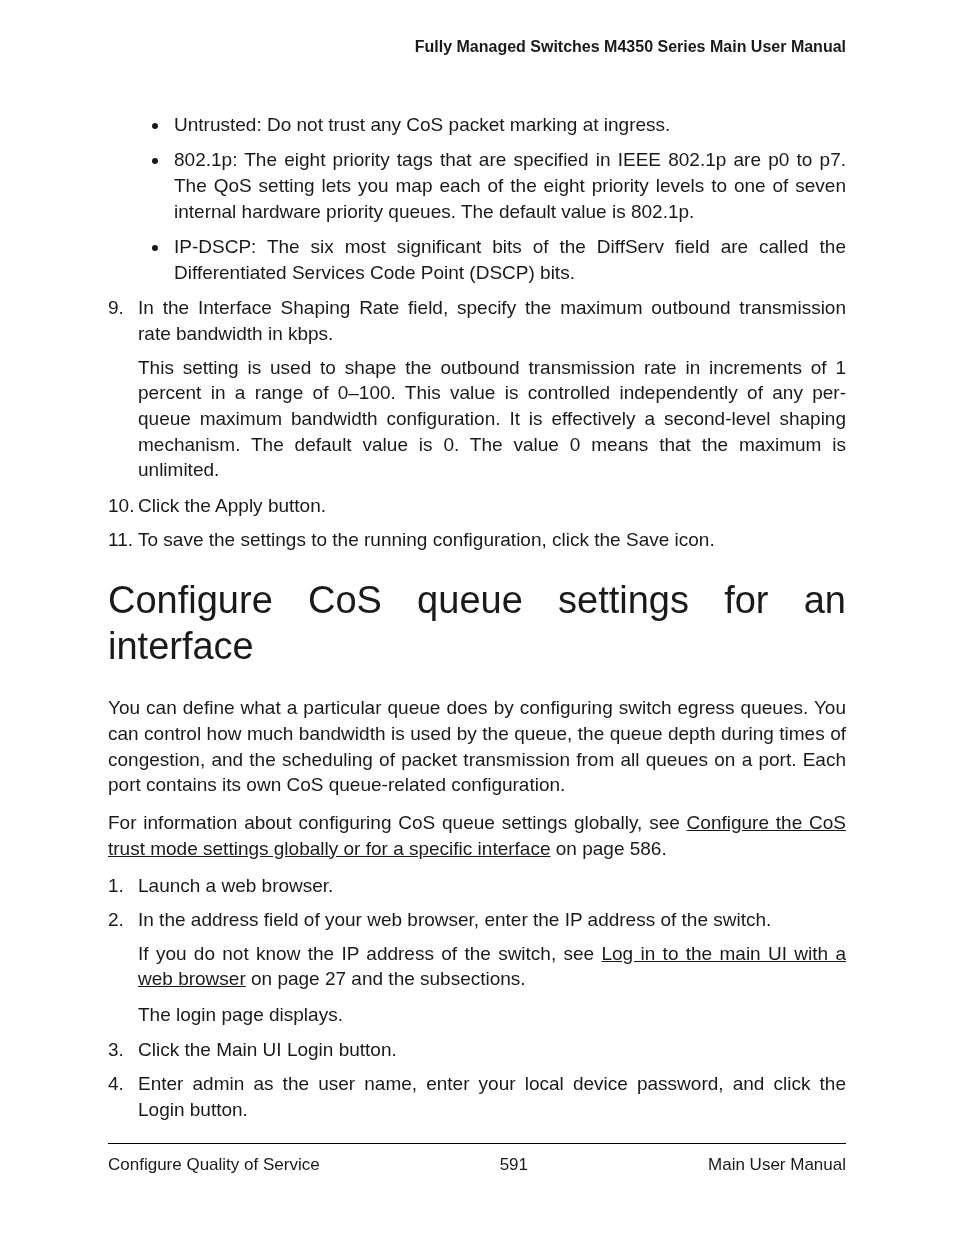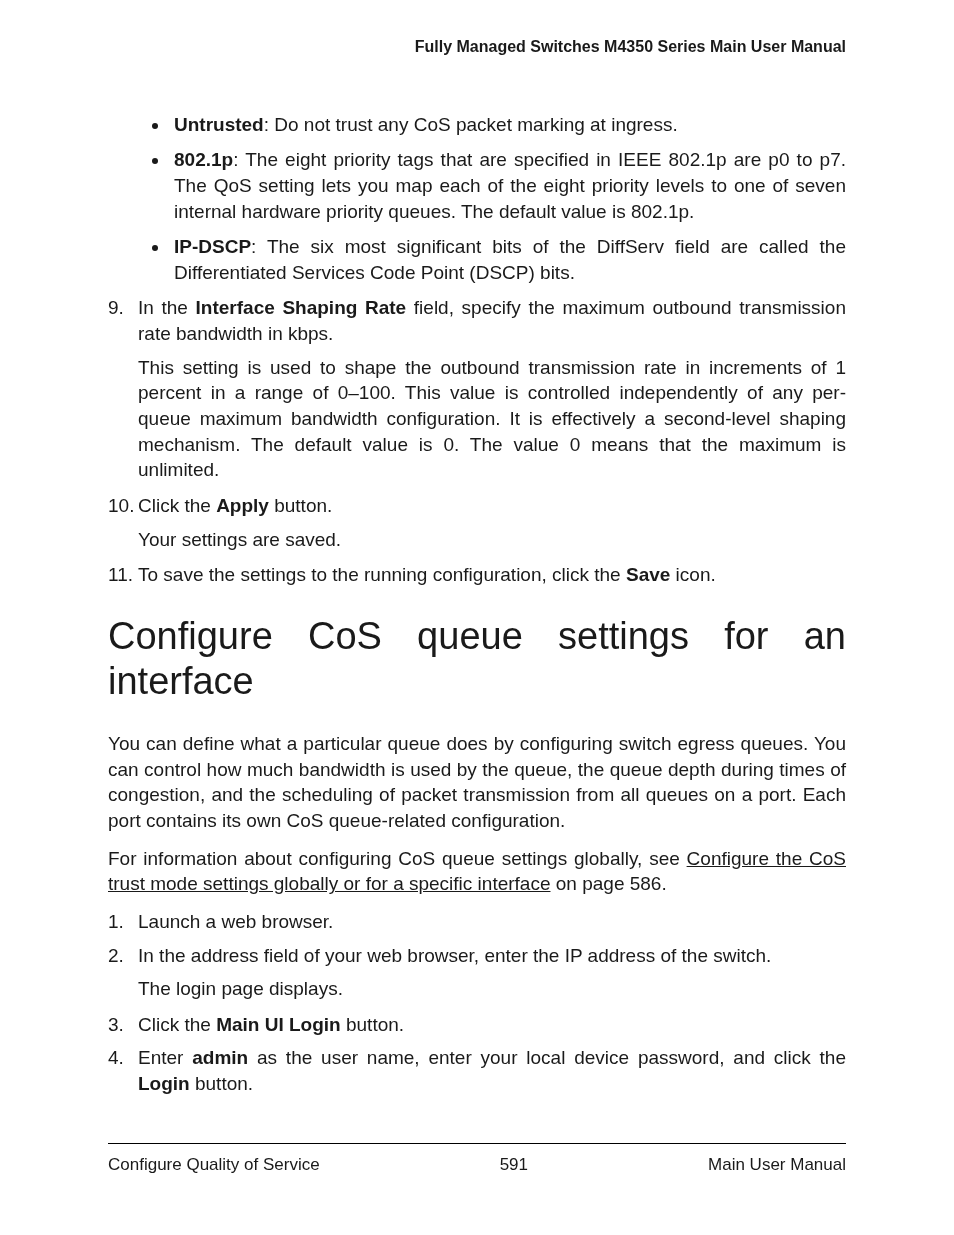--- a/index.html
+++ b/index.html
@@ -74,21 +74,21 @@
   h1 {
     font-weight: 300;
     font-size: 38px;
     margin: 26px 0 26px 0;
     line-height: 1.2;
   }
   .body-p {
     margin: 0 0 12px 0;
     text-align: justify;
   }
-  .bold { font-weight: 700; }
+  .bold { font-weight: 400; }
   .ul { text-decoration: underline; }
   .procedure-head {
     font-weight: 700;
     margin: 14px 0 10px 0;
   }
   .footer {
     position: absolute;
     bottom: 58px;
     left: 108px;
     right: 108px;
@@ -118,21 +118,20 @@
       <span>In the </span><span class="bold">Interface Shaping Rate</span><span> field, specify the maximum outbound transmission rate bandwidth in kbps.</span>
     </li>
   </ol>
   <p class="sub-p">This setting is used to shape the outbound transmission rate in increments of 1 percent in a range of 0–100. This value is controlled independently of any per-queue maximum bandwidth configuration. It is effectively a second-level shaping mechanism. The default value is 0. The value 0 means that the maximum is unlimited.</p>
 
   <ol class="steps" style="counter-reset: step 9">
     <li>
       <span>Click the </span><span class="bold">Apply</span><span> button.</span>
     </li>
   </ol>
-  <p class="sub-p">Your settings are saved.</p>
 
   <ol class="steps" style="counter-reset: step 10">
     <li>
       <span>To save the settings to the running configuration, click the </span><span class="bold">Save</span><span> icon.</span>
     </li>
   </ol>
 
   <h1>Configure CoS queue settings for an interface</h1>
 
   <p class="body-p">You can define what a particular queue does by configuring switch egress queues. You can control how much bandwidth is used by the queue, the queue depth during times of congestion, and the scheduling of packet transmission from all queues on a port. Each port contains its own CoS queue-related configuration.</p>
@@ -141,20 +140,23 @@
     <span>For information about configuring CoS queue settings globally, see </span><span class="ul">Configure the CoS trust mode settings globally or for a specific interface</span><span> on page 586.</span>
   </p>
 
 
   <ol class="steps2">
     <li>Launch a web browser.</li>
     <li>
       <span>In the address field of your web browser, enter the IP address of the switch.</span>
     </li>
   </ol>
+  <p class="sub-p">
+    <span>If you do not know the IP address of the switch, see </span><span class="ul">Log in to the main UI with a web browser</span><span> on page 27 and the subsections.</span>
+  </p>
   <p class="sub-p">The login page displays.</p>
 
   <ol class="steps2" style="counter-reset: step2 2">
     <li>
       <span>Click the </span><span class="bold">Main UI Login</span><span> button.</span>
     </li>
   </ol>
 
   <ol class="steps2" style="counter-reset: step2 3">
     <li>

